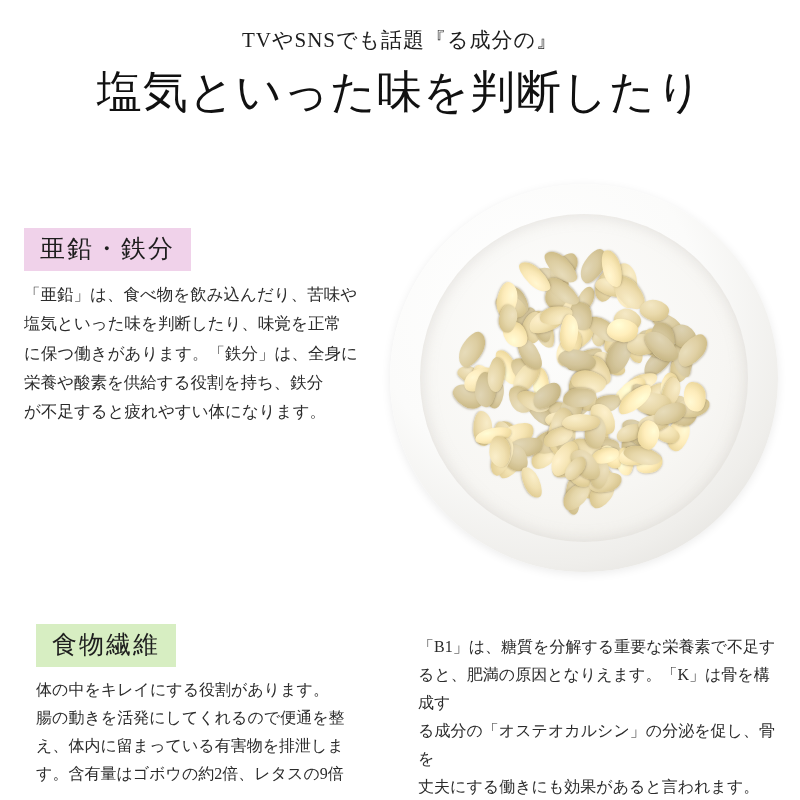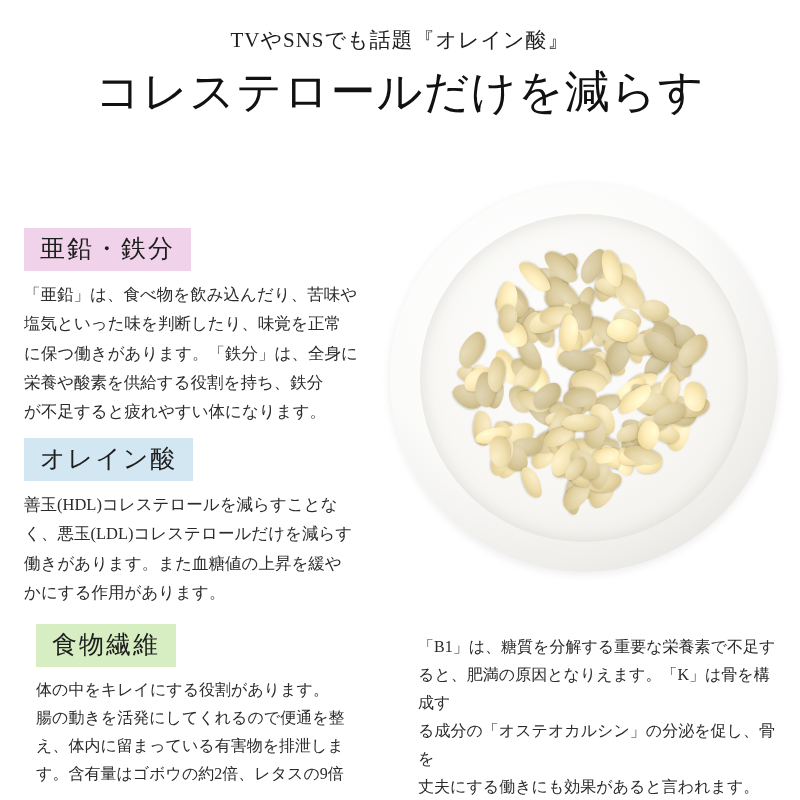--- a/index.html
+++ b/index.html
@@ -116,22 +116,22 @@
 
   #b-fiber .body-text,
   #b-vit .body-text { font-size: 16px; line-height: 1.75; }
 </style>
 </head>
 <body>
 
 <div class="page">
 
   <div class="header">
-    <div class="eyebrow">TVやSNSでも話題『オレイン酸』</div>
-    <div class="headline">コレステロールだけを減らす</div>
+    <div class="eyebrow">TVやSNSでも話題『る成分の』</div>
+    <div class="headline">塩気といった味を判断したり</div>
   </div>
 
   <div class="photo-wrap">
     <div class="plate"></div>
     <div class="plate-rim"></div>
     <div class="nut-pile" id="nutpile">
         <div class="nut" style="left: 84.6729px; top: 25.1804px; width: 37.9329px; height: 22.261px; transform: rotate(20.5953deg); filter: brightness(0.94);"></div>
         <div class="nut" style="left: 101.019px; top: 48.6731px; width: 31.3739px; height: 19.4673px; transform: rotate(207.143deg); filter: brightness(1.05);"></div>
         <div class="nut" style="left: 125.509px; top: 48.3266px; width: 27.365px; height: 15.0355px; transform: rotate(296.522deg); filter: brightness(0.96);"></div>
         <div class="nut" style="left: 68.5812px; top: 67.9188px; width: 26.8754px; height: 17.7304px; transform: rotate(26.5013deg); filter: brightness(1.09);"></div>
@@ -286,27 +286,20 @@
 
   <div class="block" id="b-zinc">
     <div class="tag pink">亜鉛・鉄分</div>
     <div class="body-text">「亜鉛」は、食べ物を飲み込んだり、苦味や
 塩気といった味を判断したり、味覚を正常
 に保つ働きがあります。「鉄分」は、全身に
 栄養や酸素を供給する役割を持ち、鉄分
 が不足すると疲れやすい体になります。</div>
   </div>
 
-  <div class="block" id="b-oleic">
-    <div class="tag blue">オレイン酸</div>
-    <div class="body-text">善玉(HDL)コレステロールを減らすことな
-く、悪玉(LDL)コレステロールだけを減らす
-働きがあります。また血糖値の上昇を緩や
-かにする作用があります。</div>
-  </div>
 
   <div class="block" id="b-fiber">
     <div class="tag green">食物繊維</div>
     <div class="body-text">体の中をキレイにする役割があります。
 腸の動きを活発にしてくれるので便通を整
 え、体内に留まっている有害物を排泄しま
 す。含有量はゴボウの約2倍、レタスの9倍</div>
   </div>
 
   <div class="block" id="b-vit">

